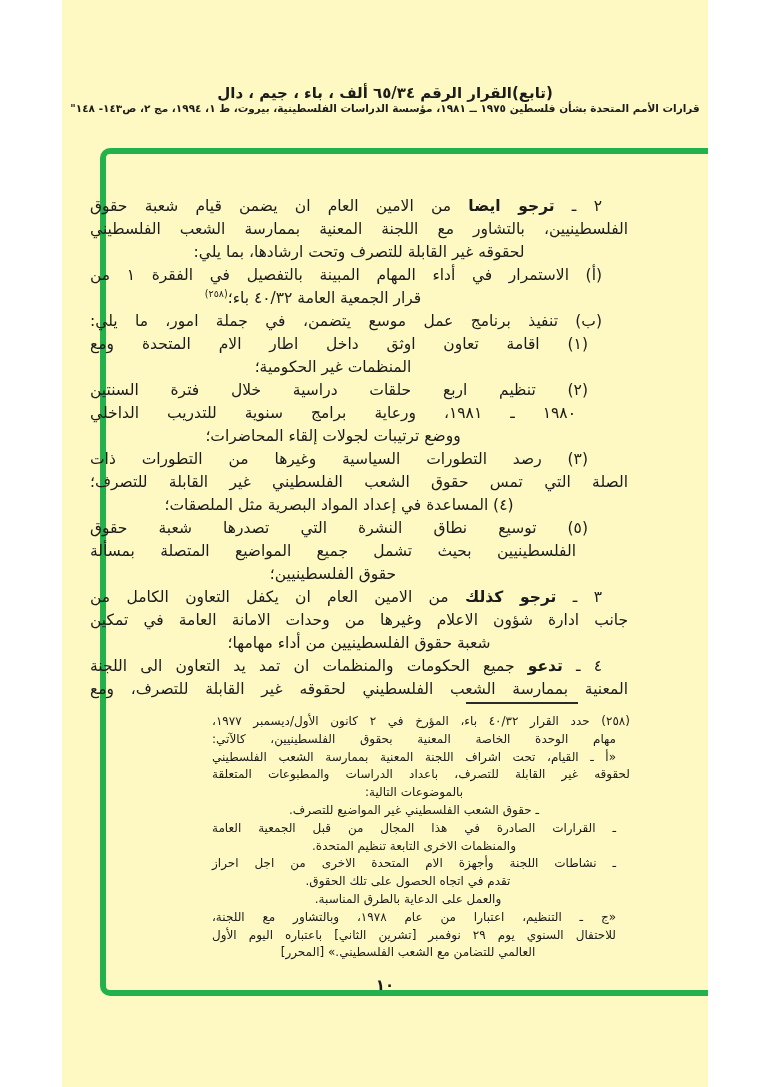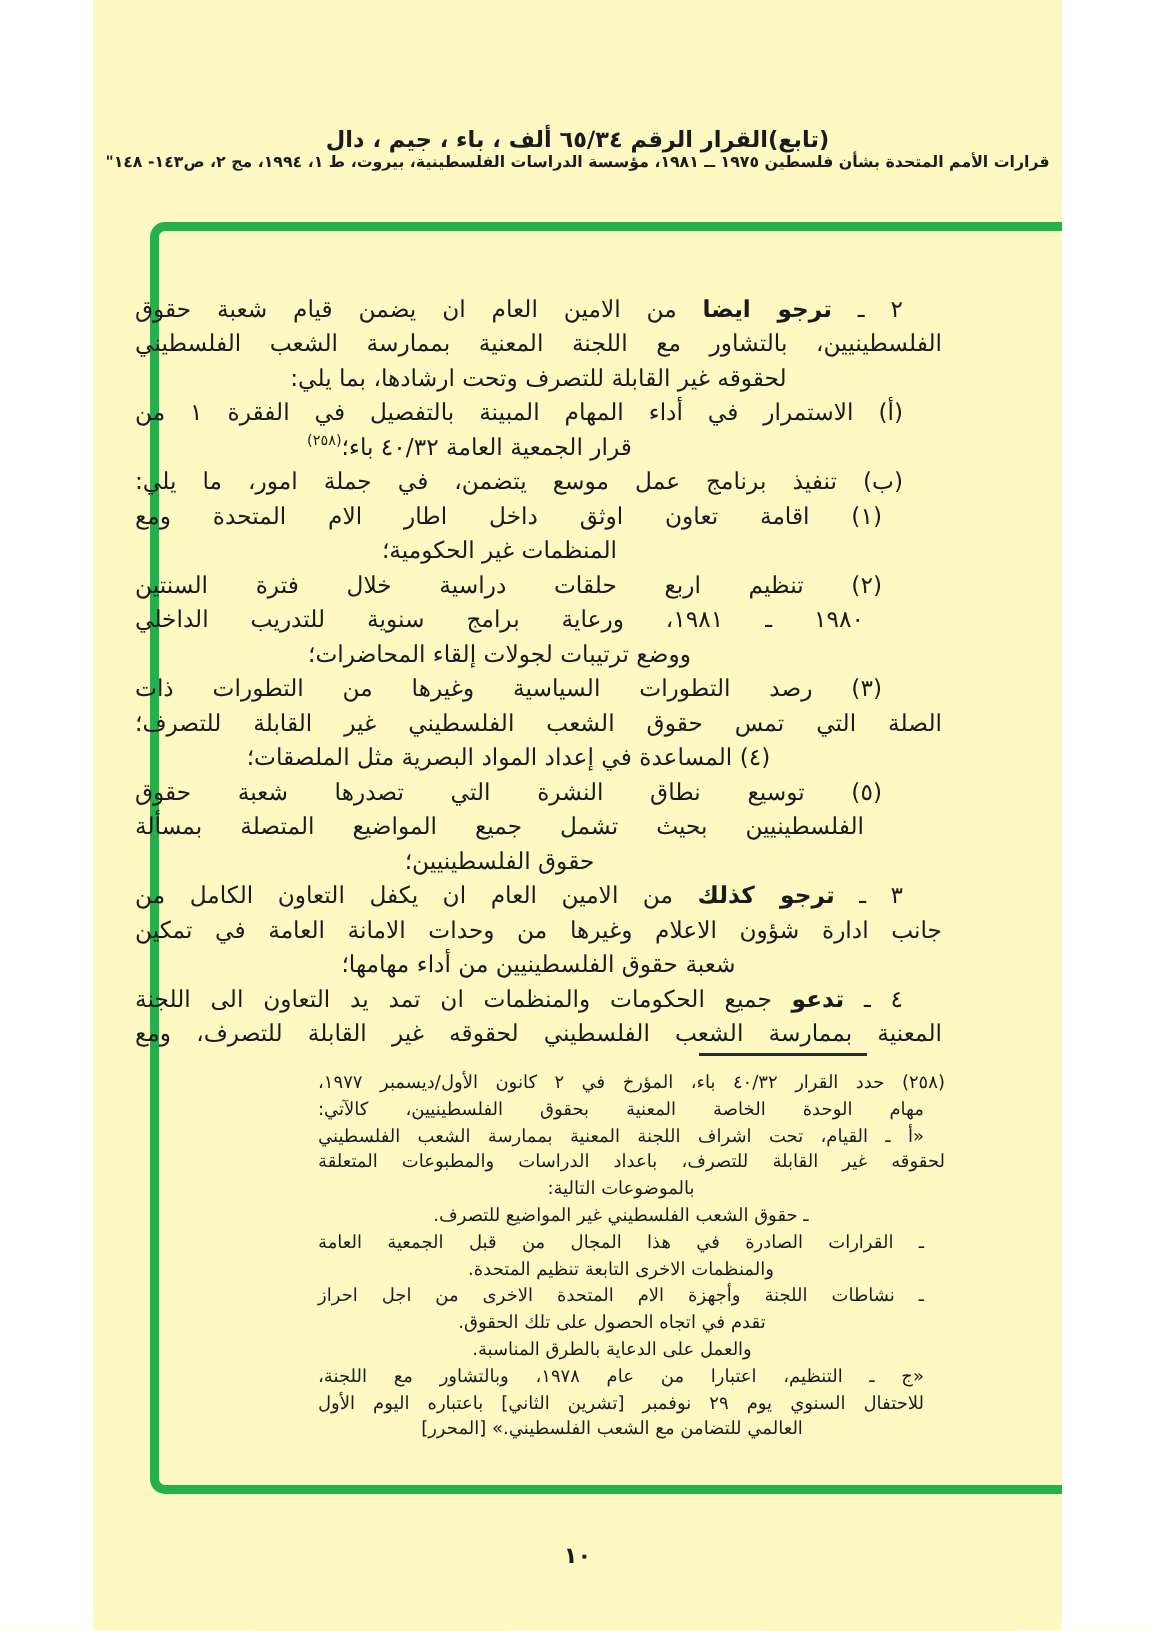--- a/index.html
+++ b/index.html
@@ -30,21 +30,21 @@
   .line.c5{padding-right:92px;}
   .b{font-weight:bold;}
   sup{font-size:0.62em;line-height:0;}
   
   .fnote{position:absolute;top:702px;right:78px;width:418px;}
   .fsep{width:112px;height:0;border-top:2px solid #2a2a2a;margin:0 52px 9px 0;}
   .fnote .line{font-size:12px;line-height:17.8px;}
   .fnote .fi1{padding-right:14px;}
   .fnote .fi2{padding-right:26px;}
   
-  .pagenum{position:absolute;top:1028px;left:0;right:0;text-align:center;
+  .pagenum{position:absolute;top:976px;left:0;right:0;text-align:center;
     font-size:15px;font-weight:bold;}
 </style>
 </head>
 <body>
 
 <div class="page">
 
   <div class="header">
     <div class="h1">(تابع)القرار الرقم ٦٥/٣٤ ألف ، باء ، جيم ، دال</div>
     <div class="h2">قرارات الأمم المتحدة بشأن فلسطين ١٩٧٥ ــ ١٩٨١، مؤسسة الدراسات الفلسطينية، بيروت، ط ١، ١٩٩٤، مج ٢، ص١٤٣- ١٤٨"</div>

